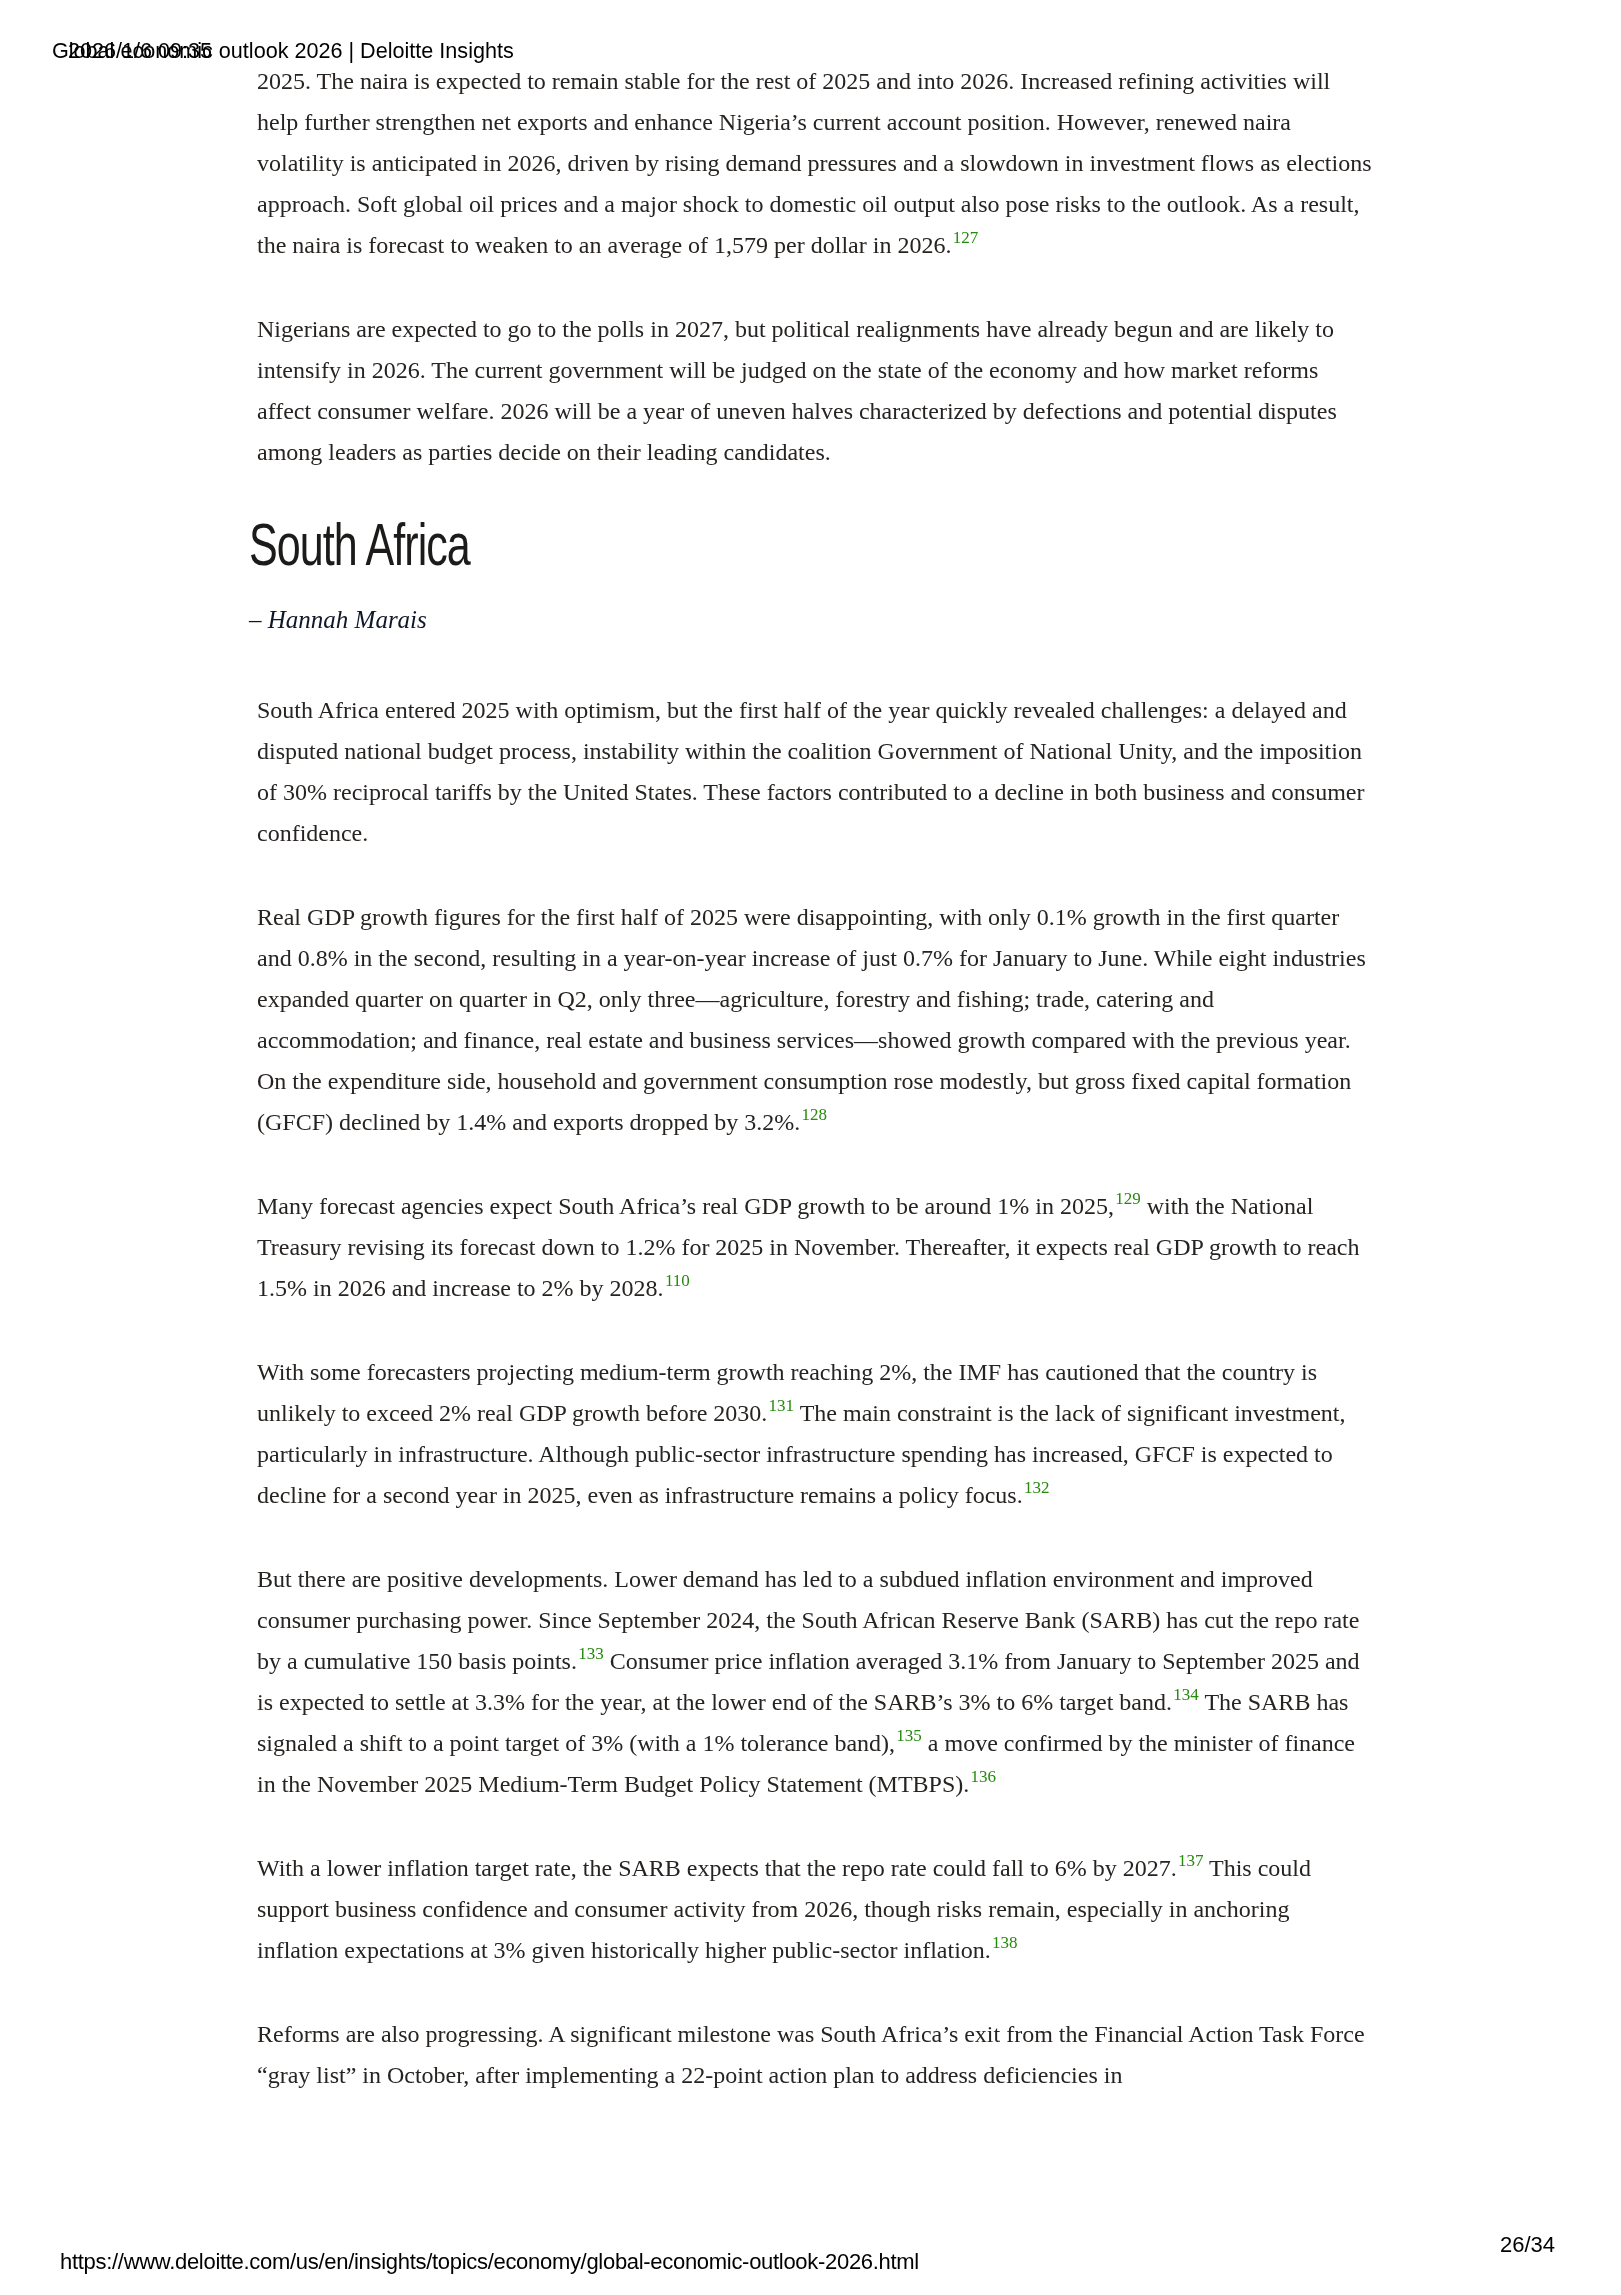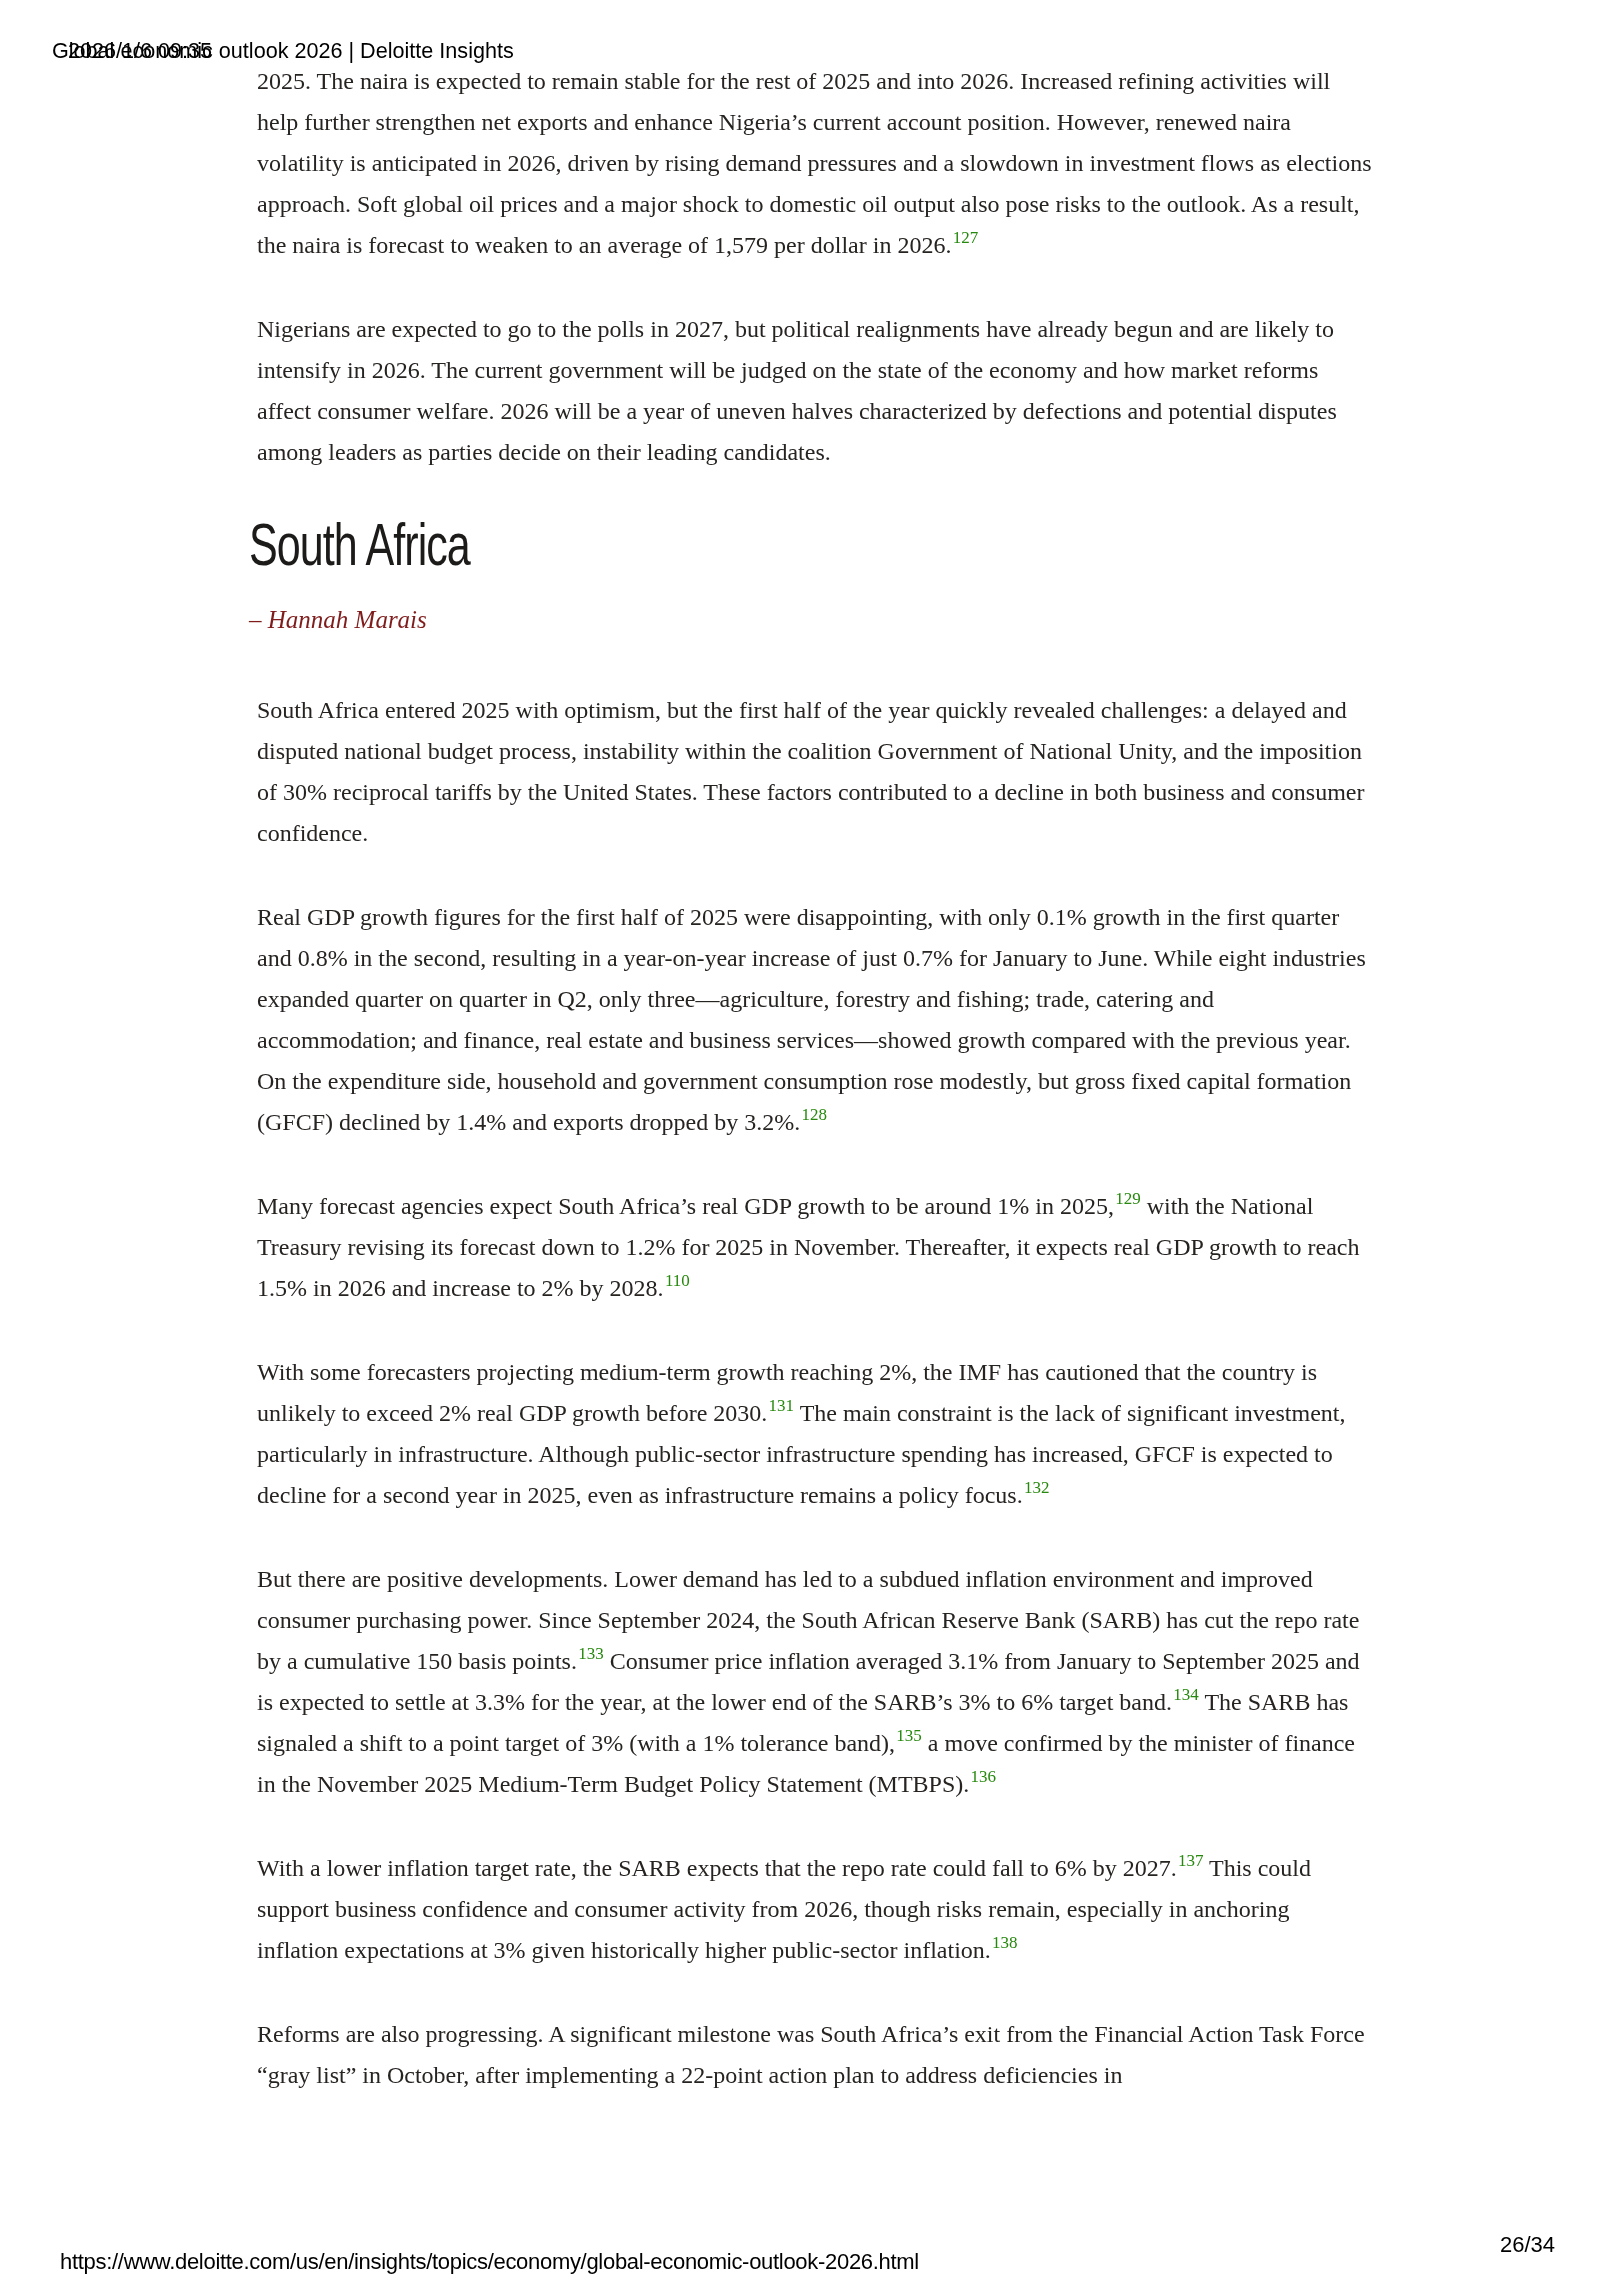--- a/index.html
+++ b/index.html
@@ -63,21 +63,21 @@
     display: inline-block;
     transform: scaleX(0.73);
     transform-origin: left center;
     white-space: nowrap;
   }
   .byline {
     margin: 0 0 50px 0;
     font-size: 25px;
     line-height: 41px;
     font-style: italic;
-    color: #7f1d1d;
+    color: #0f172a;
   }
 </style>
 </head>
 <body>
 
 <div class="page">
 
   <div class="print-header">
     <span class="ph-title">Global economic outlook 2026 | Deloitte Insights</span>
     <span class="ph-datetime">2026/1/6 09:35</span>

